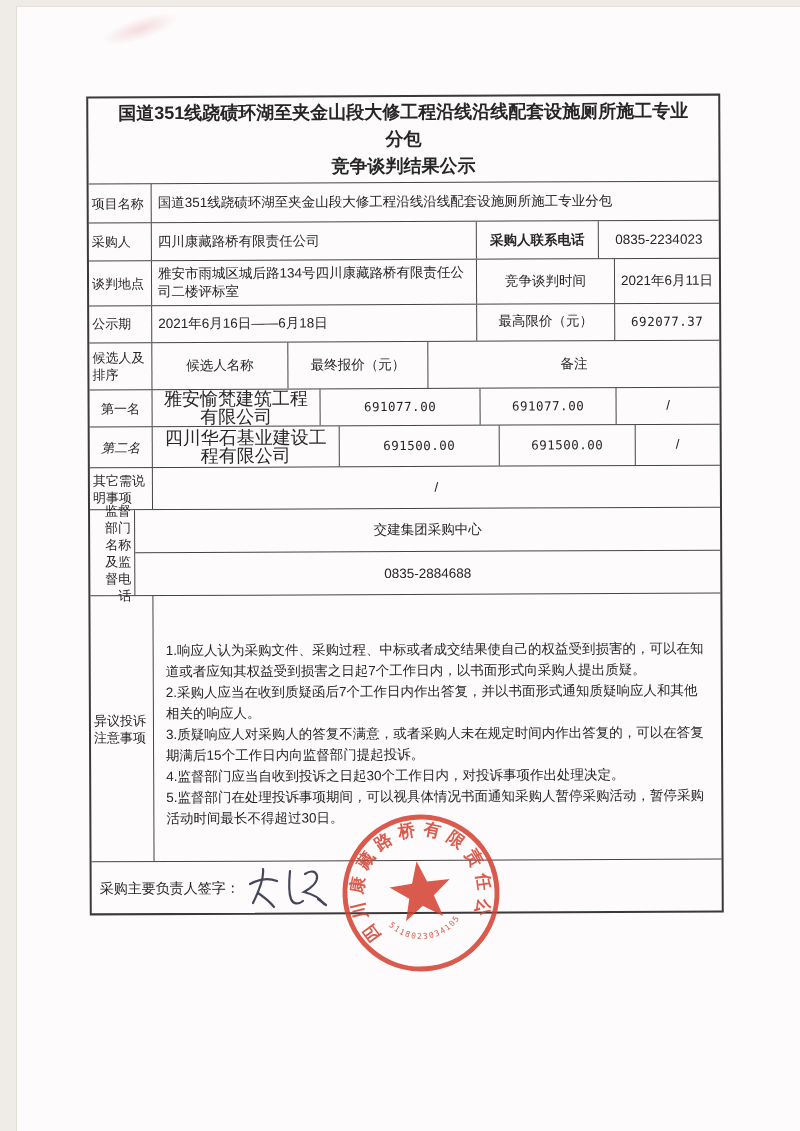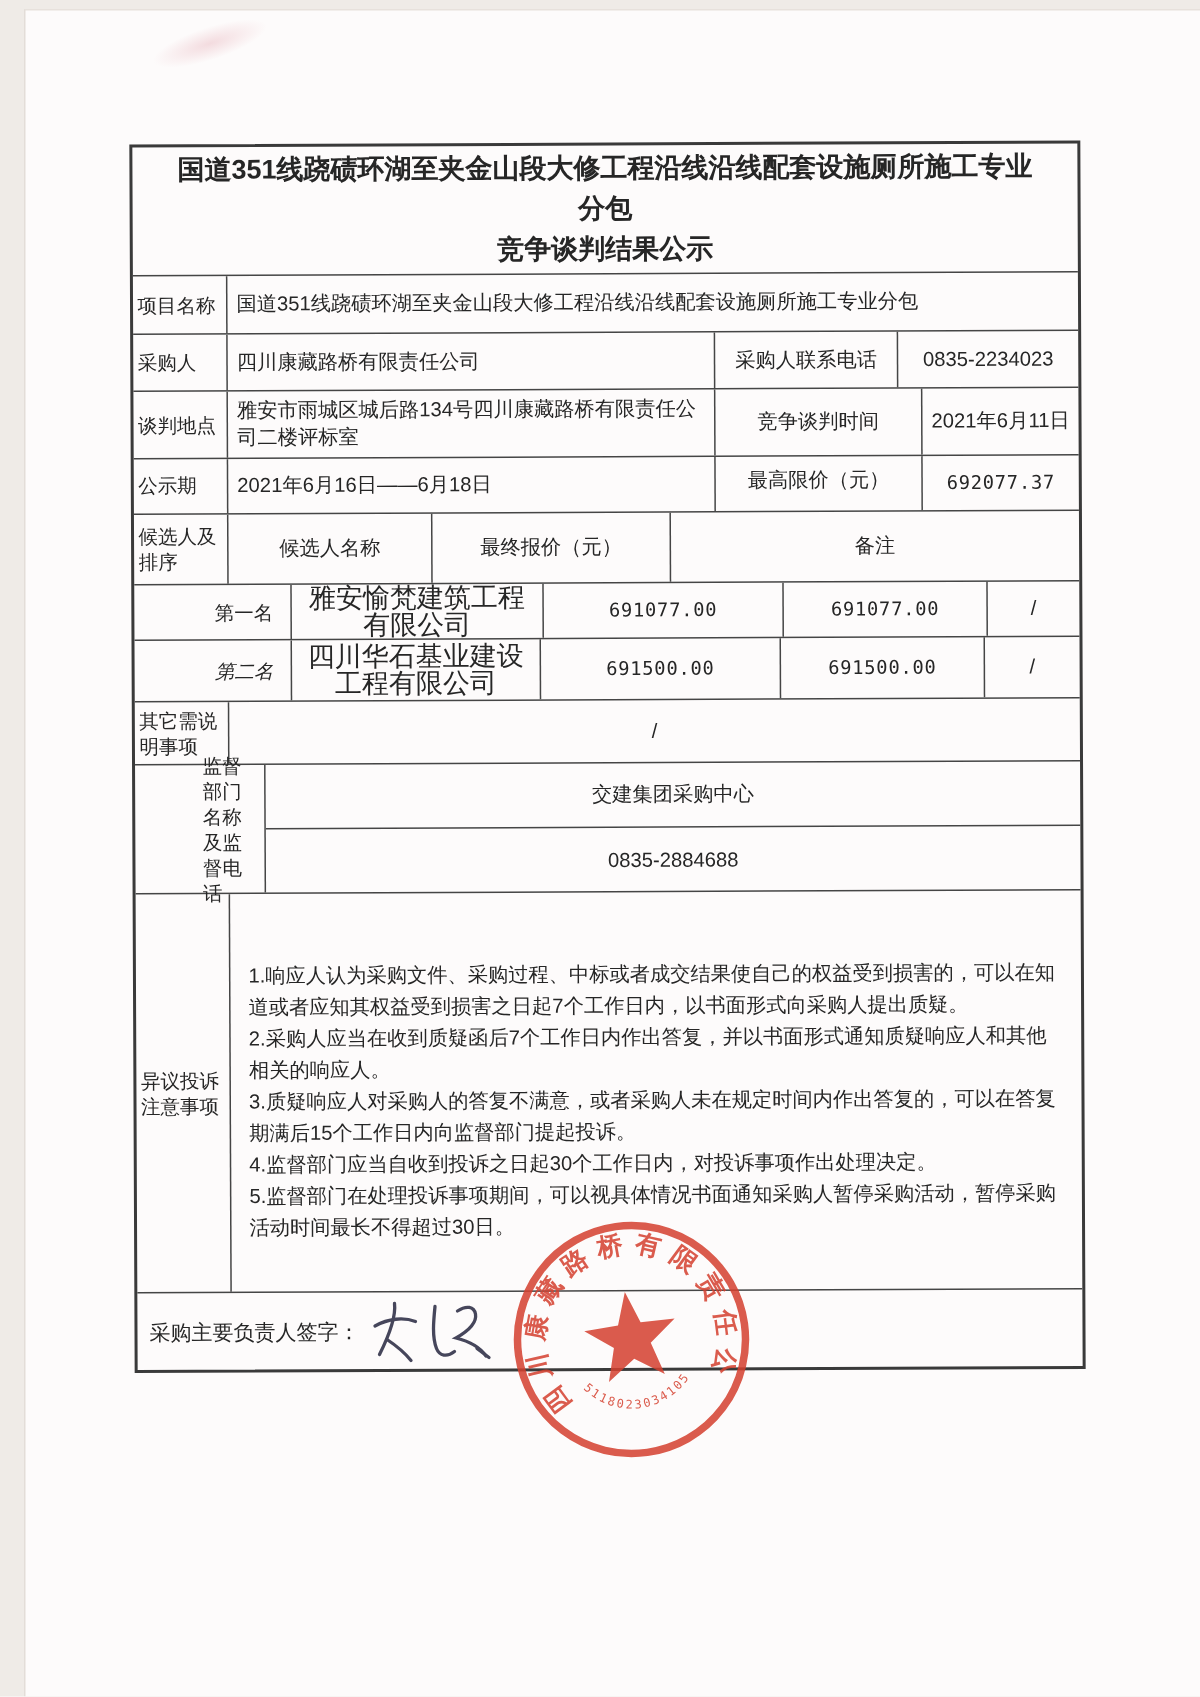--- a/index.html
+++ b/index.html
@@ -32,21 +32,21 @@
   .row { display:flex; border-top:1.5px solid #454545; }
   .row:first-child { border-top:none; }
   .c {
     border-left:1.5px solid #454545;
     display:flex; align-items:center; justify-content:center;
     padding:2px 6px; text-align:center; line-height:18px;
     flex-shrink:0;
   }
   .c:first-child { border-left:none; }
   .lbl { justify-content:flex-start; text-align:left; padding:2px 3px; font-size:13px; line-height:17px; }
-  .lbl-center { justify-content:center; text-align:left;margin-left:42px; }
+  .lbl-center { justify-content:center; text-align:right; }
   .val-left { justify-content:flex-start; text-align:left; }
   .grow { flex-grow:1; }
   .title-row {
     height:85px; display:flex; flex-direction:column;
     align-items:center; justify-content:center;
     font-weight:bold; font-size:18px; line-height:27px; text-align:center;
   }
   .title-main { max-width:572px; }
   .mono { font-family:"DejaVu Sans Mono", monospace; font-size:12.5px; letter-spacing:0.5px;text-align:center; }
   .name-cell { font-size:18px; }
@@ -80,56 +80,56 @@
   </div>
 
   <div class="row" style="height:39px;">
     <div class="c lbl" style="width:62px;">项目名称</div>
     <div class="c val-left grow">国道351线跷碛环湖至夹金山段大修工程沿线沿线配套设施厕所施工专业分包</div>
   </div>
 
   <div class="row" style="height:38px;">
     <div class="c lbl" style="width:62px;">采购人</div>
     <div class="c val-left" style="width:325px;">四川康藏路桥有限责任公司</div>
-    <div class="c" style="width:122px;">采购人联系电话</div>
+    <div class="c" style="width:122px;font-weight:bold;">采购人联系电话</div>
     <div class="c grow">0835-2234023</div>
   </div>
 
   <div class="row" style="height:45px;">
     <div class="c lbl" style="width:62px;">谈判地点</div>
     <div class="c val-left" style="width:325px;">雅安市雨城区城后路134号四川康藏路桥有限责任公司二楼评标室</div>
     <div class="c" style="width:138px;">竞争谈判时间</div>
     <div class="c grow">2021年6月11日</div>
   </div>
 
   <div class="row" style="height:37px;">
     <div class="c lbl" style="width:62px;font-family:Liberation Mono, monospace;">公示期</div>
     <div class="c val-left" style="width:325px;">2021年6月16日——6月18日</div>
     <div class="c" style="width:138px;font-family:Liberation Mono, monospace;">最高限价（元）</div>
     <div class="c grow mono">692077.37</div>
   </div>
 
   <div class="row" style="height:47px;">
     <div class="c lbl" style="width:62px;">候选人及排序</div>
     <div class="c" style="width:136px;">候选人名称</div>
-    <div class="c" style="width:159px;">最终报价（元）</div>
+    <div class="c" style="width:140px;">最终报价（元）</div>
     <div class="c grow">备注</div>
   </div>
 
   <div class="row" style="height:37px;">
     <div class="c lbl lbl-center" style="width:62px;">第一名</div>
     <div class="c name-cell" style="width:168px;">雅安愉梵建筑工程有限公司</div>
     <div class="c mono" style="width:160px;">691077.00</div>
     <div class="c mono" style="width:136px;">691077.00</div>
     <div class="c grow">/</div>
   </div>
 
   <div class="row" style="height:41px;">
     <div class="c lbl lbl-center" style="width:62px;font-style:italic;">第二名</div>
-    <div class="c name-cell" style="width:166px;">四川华石基业建设工程有限公司</div>
+    <div class="c name-cell" style="width:187px;">四川华石基业建设工程有限公司</div>
     <div class="c mono" style="width:160px;">691500.00</div>
     <div class="c mono" style="width:136px;">691500.00</div>
     <div class="c grow">/</div>
   </div>
 
   <div class="row" style="height:42px;">
     <div class="c lbl" style="width:62px;">其它需说明事项</div>
     <div class="c grow">/</div>
   </div>
 

